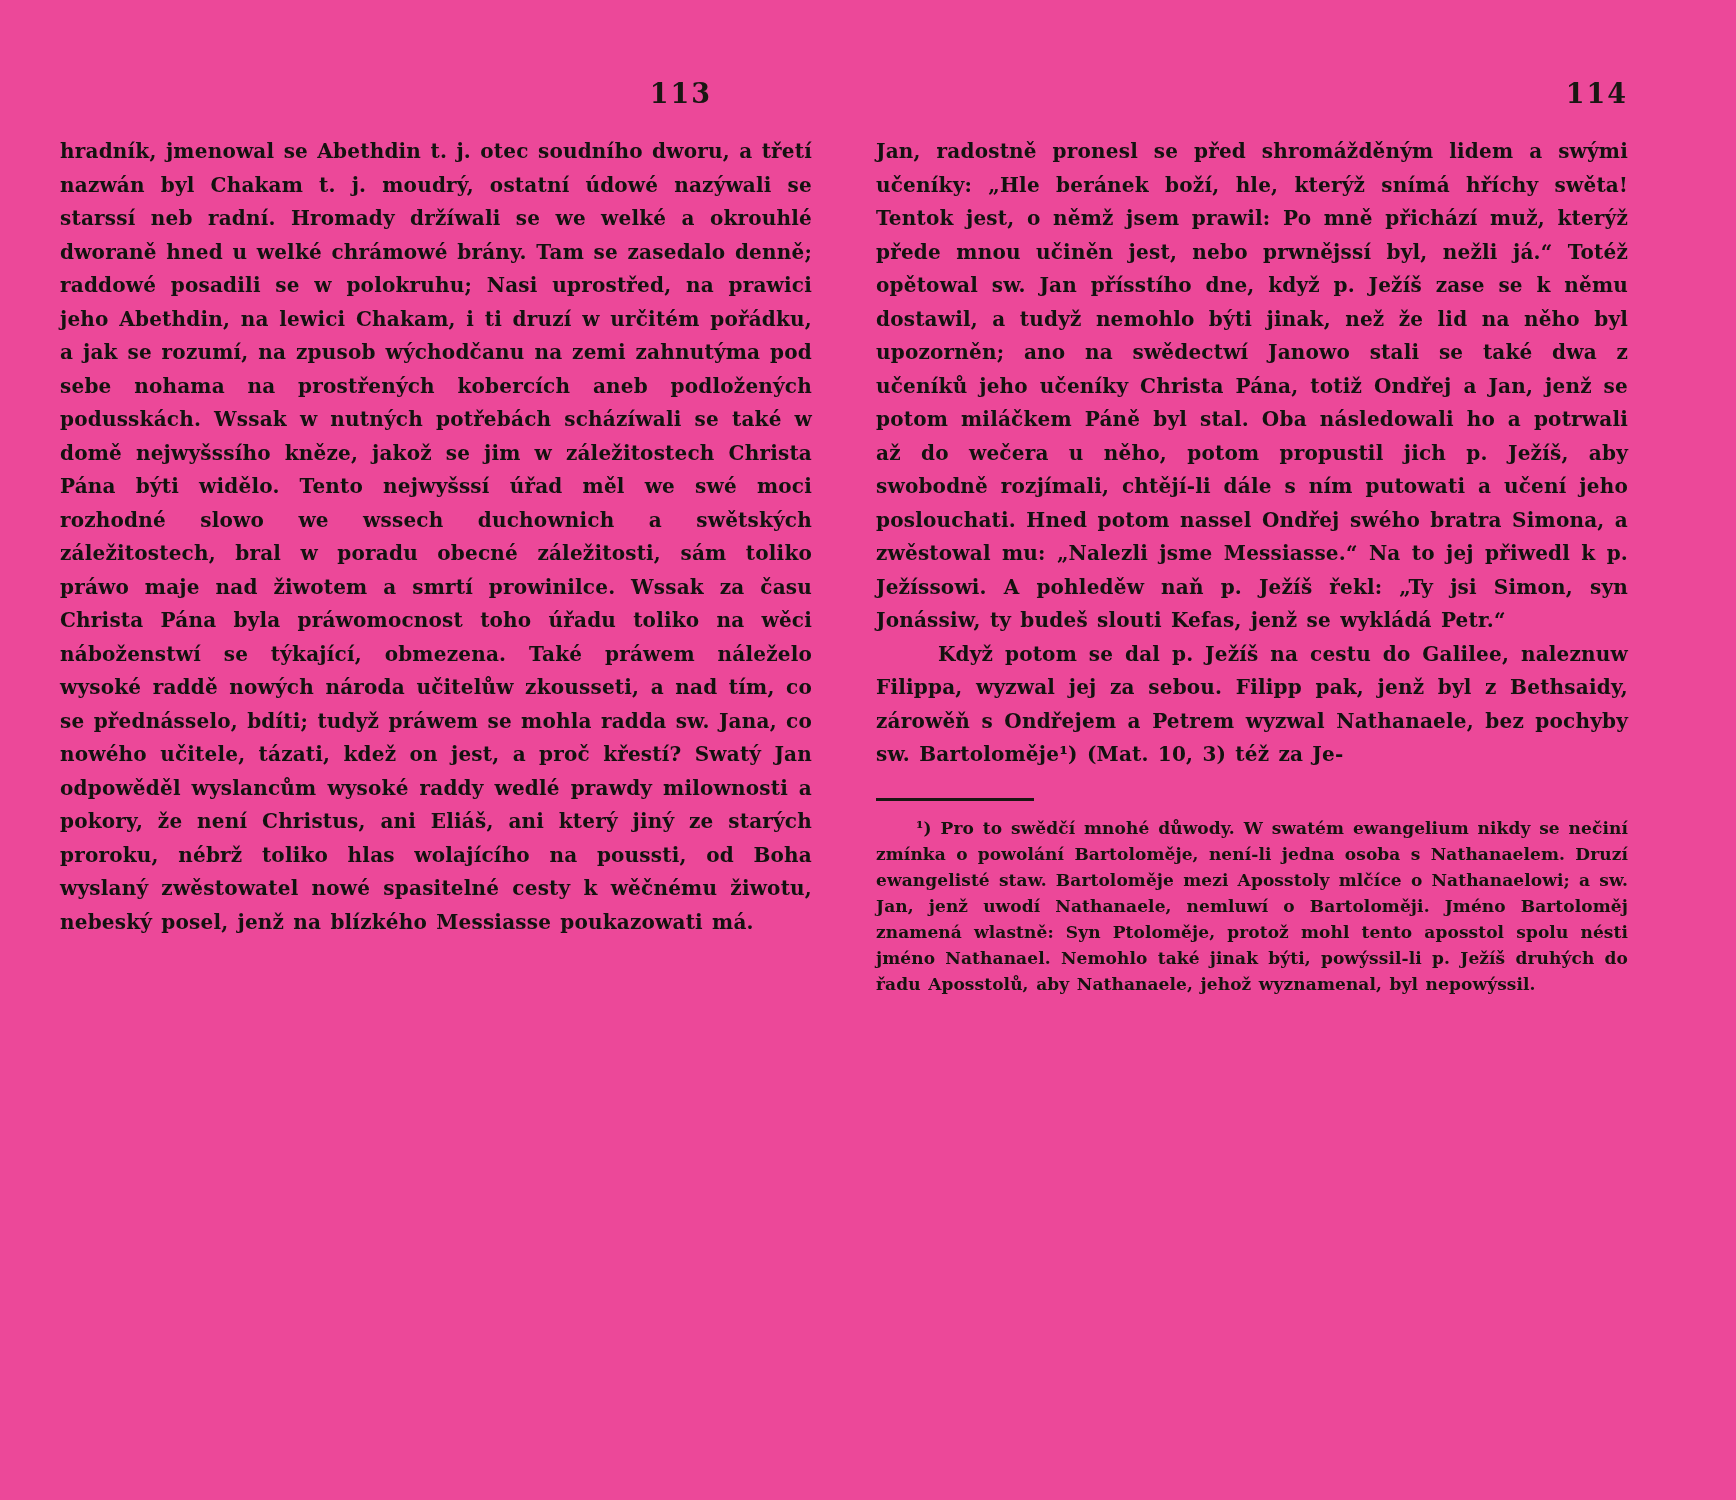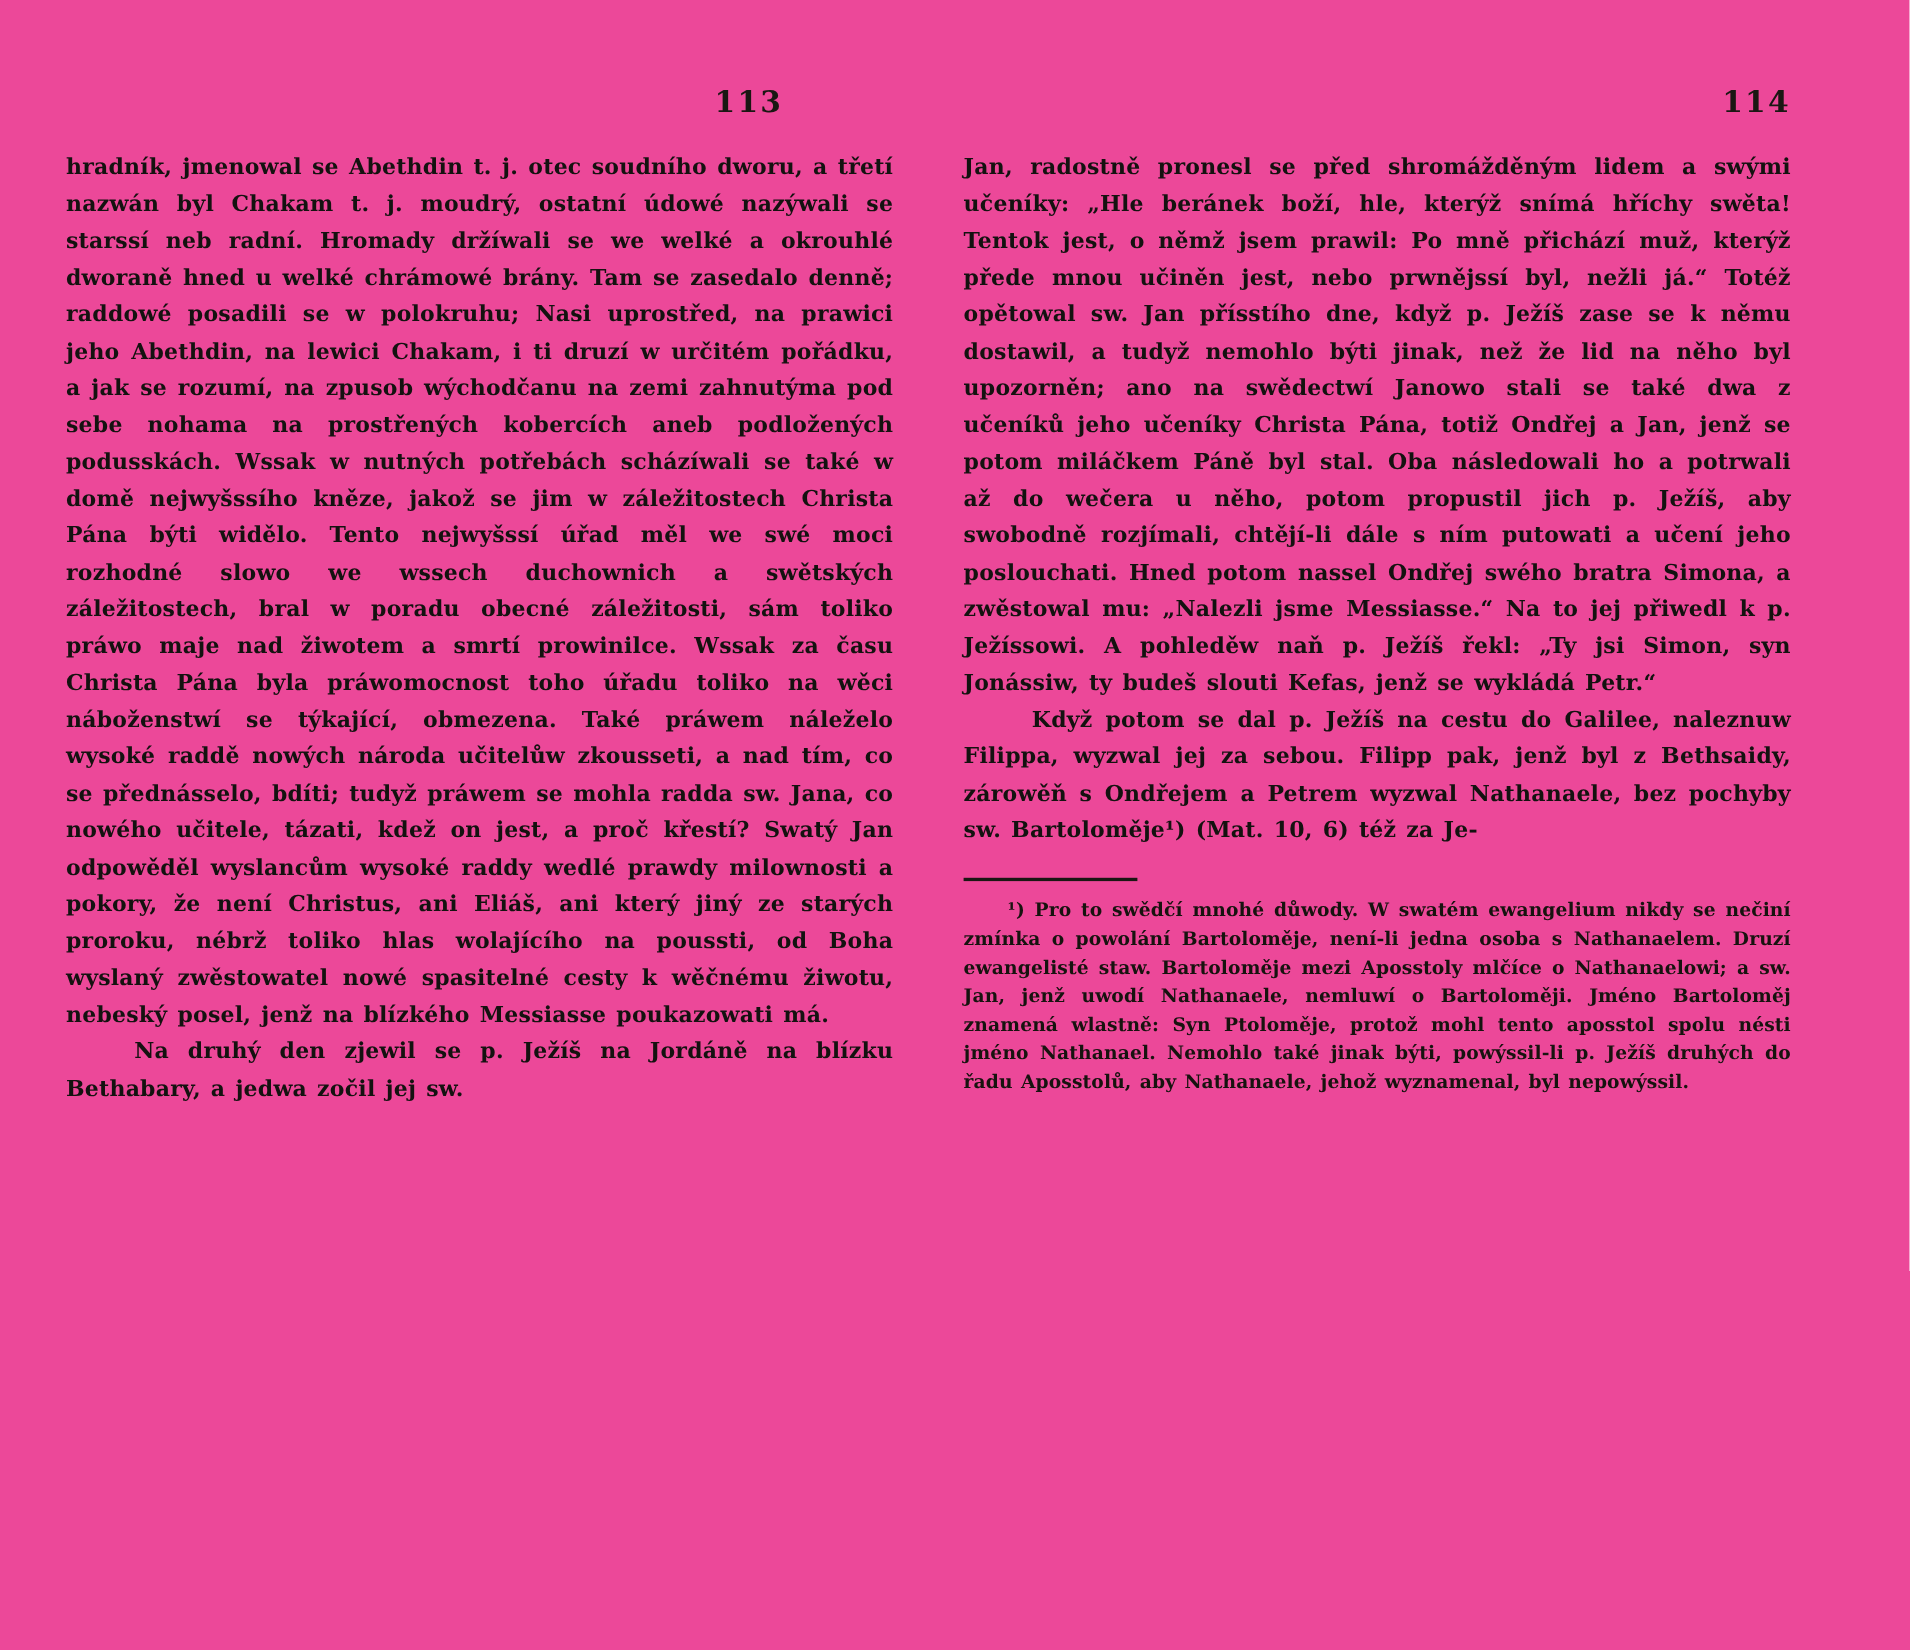--- a/index.html
+++ b/index.html
@@ -64,27 +64,26 @@
 </style>
 </head>
 <body>
 
 <div class="scan-page">
 
   <div class="book-column column-left">
     <div class="page-number left-num">113</div>
     <div class="body-text">
       <p>hradník, jmenowal se Abethdin t. j. otec soudního dworu, a třetí nazwán byl Chakam t. j. moudrý, ostatní údowé nazýwali se starssí neb radní. Hromady držíwali se we welké a okrouhlé dworaně hned u welké chrámowé brány. Tam se zasedalo denně; raddowé posadili se w polokruhu; Nasi uprostřed, na prawici jeho Abethdin, na lewici Chakam, i ti druzí w určitém pořádku, a jak se rozumí, na zpusob wýchodčanu na zemi zahnutýma pod sebe nohama na prostřených kobercích aneb podložených podusskách. Wssak w nutných potřebách scházíwali se také w domě nejwyšssího kněze, jakož se jim w záležitostech Christa Pána býti widělo. Tento nejwyšssí úřad měl we swé moci rozhodné slowo we wssech duchownich a swětských záležitostech, bral w poradu obecné záležitosti, sám toliko práwo maje nad žiwotem a smrtí prowinilce. Wssak za času Christa Pána byla práwomocnost toho úřadu toliko na wěci náboženstwí se týkající, obmezena. Také práwem náleželo wysoké raddě nowých národa učitelůw zkousseti, a nad tím, co se přednásselo, bdíti; tudyž práwem se mohla radda sw. Jana, co nowého učitele, tázati, kdež on jest, a proč křestí? Swatý Jan odpowěděl wyslancům wysoké raddy wedlé prawdy milownosti a pokory, že není Christus, ani Eliáš, ani který jiný ze starých proroku, nébrž toliko hlas wolajícího na poussti, od Boha wyslaný zwěstowatel nowé spasitelné cesty k wěčnému žiwotu, nebeský posel, jenž na blízkého Messiasse poukazowati má.</p>
-      <p class="indented">Na druhý den zjewil se p. Ježíš na Jordáně na blízku Bethabary, a jedwa zočil jej sw.</p>
     </div>
   </div>
 
   <div class="book-column column-right">
     <div class="page-number right-num">114</div>
     <div class="body-text">
       <p>Jan, radostně pronesl se před shromážděným lidem a swými učeníky: „Hle beránek boží, hle, kterýž snímá hříchy swěta! Tentok jest, o němž jsem prawil: Po mně přichází muž, kterýž přede mnou učiněn jest, nebo prwnějssí byl, nežli já.“ Totéž opětowal sw. Jan přísstího dne, když p. Ježíš zase se k němu dostawil, a tudyž nemohlo býti jinak, než že lid na něho byl upozorněn; ano na swědectwí Janowo stali se také dwa z učeníků jeho učeníky Christa Pána, totiž Ondřej a Jan, jenž se potom miláčkem Páně byl stal. Oba následowali ho a potrwali až do wečera u něho, potom propustil jich p. Ježíš, aby swobodně rozjímali, chtějí-li dále s ním putowati a učení jeho poslouchati. Hned potom nassel Ondřej swého bratra Simona, a zwěstowal mu: „Nalezli jsme Messiasse.“ Na to jej přiwedl k p. Ježíssowi. A pohleděw naň p. Ježíš řekl: „Ty jsi Simon, syn Jonássiw, ty budeš slouti Kefas, jenž se wykládá Petr.“</p>
-      <p class="indented">Když potom se dal p. Ježíš na cestu do Galilee, naleznuw Filippa, wyzwal jej za sebou. Filipp pak, jenž byl z Bethsaidy, zárowěň s Ondřejem a Petrem wyzwal Nathanaele, bez pochyby sw. Bartoloměje¹) (Mat. 10, 6) též za Je-</p>
+      <p class="indented">Když potom se dal p. Ježíš na cestu do Galilee, naleznuw Filippa, wyzwal jej za sebou. Filipp pak, jenž byl z Bethsaidy, zárowěň s Ondřejem a Petrem wyzwal Nathanaele, bez pochyby sw. Bartoloměje¹) (Mat. 10, 3) též za Je-</p>
     </div>
     <div class="footnote-rule"></div>
     <p class="footnote-text">¹) Pro to swědčí mnohé důwody. W swatém ewangelium nikdy se nečiní zmínka o powolání Bartoloměje, není-li jedna osoba s Nathanaelem. Druzí ewangelisté staw. Bartoloměje mezi Aposstoly mlčíce o Nathanaelowi; a sw. Jan, jenž uwodí Nathanaele, nemluwí o Bartoloměji. Jméno Bartoloměj znamená wlastně: Syn Ptoloměje, protož mohl tento aposstol spolu nésti jméno Nathanael. Nemohlo také jinak býti, powýssil-li p. Ježíš druhých do řadu Aposstolů, aby Nathanaele, jehož wyznamenal, byl nepowýssil.</p>
   </div>
 
 </div>
 
 </body></html>

